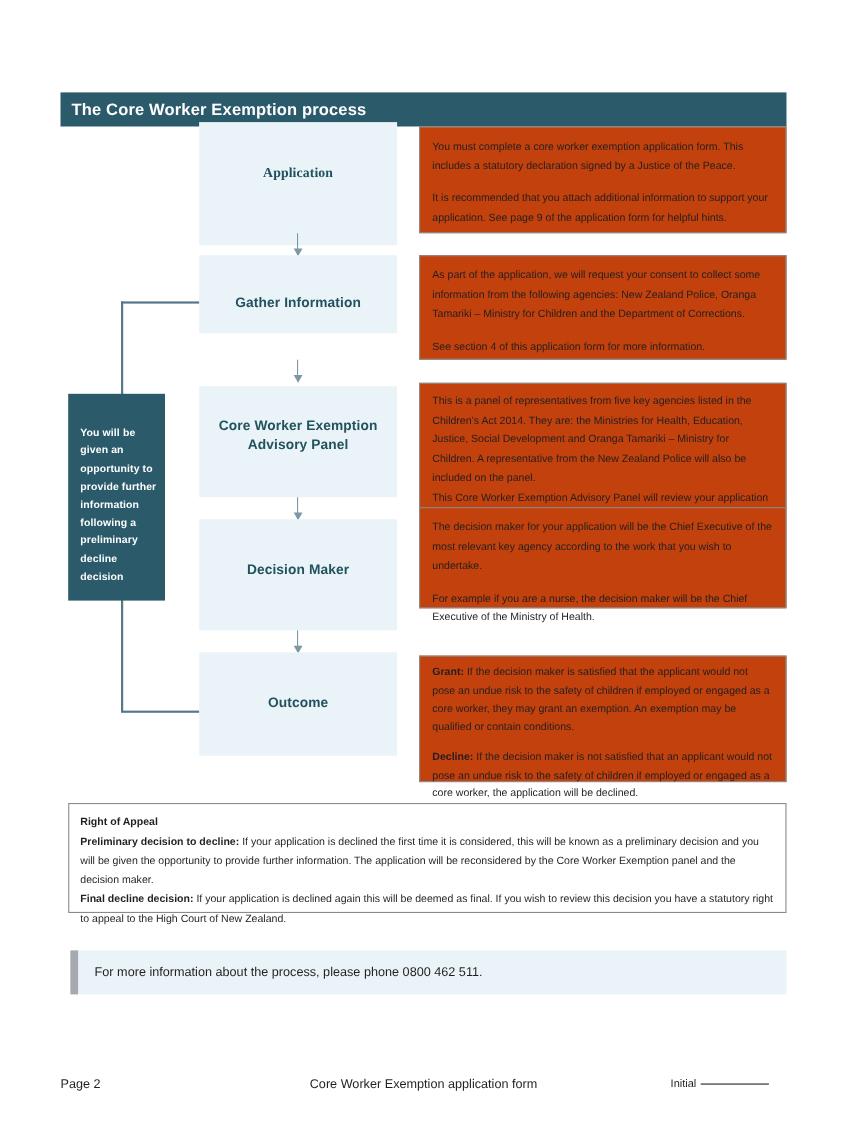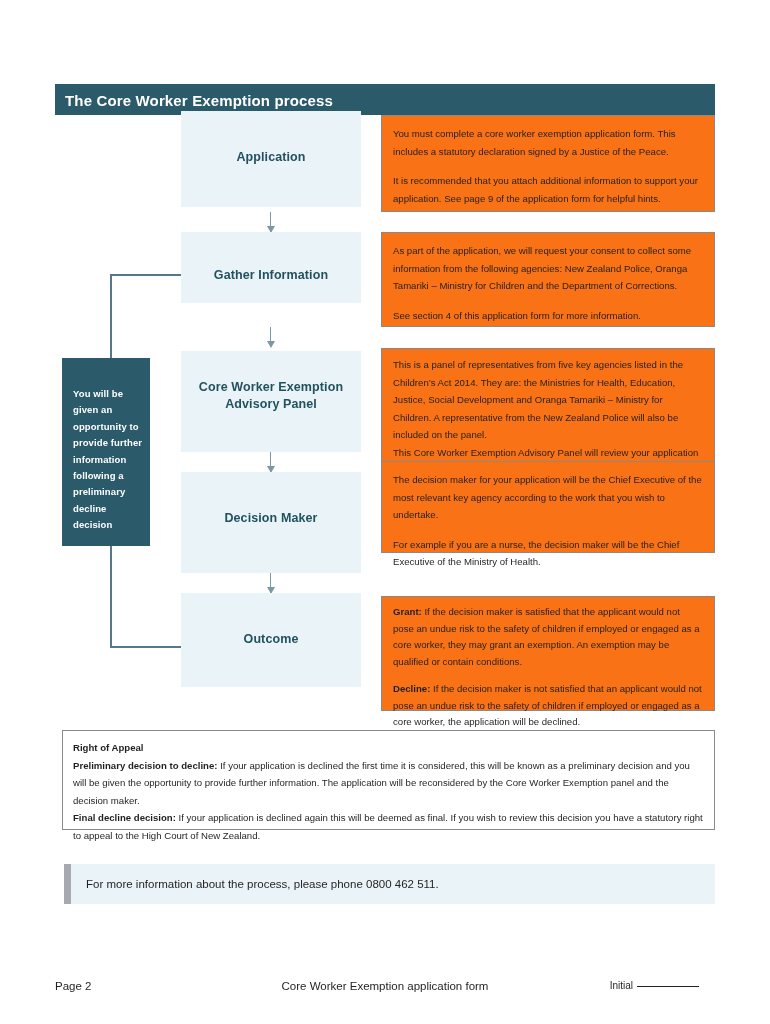--- a/index.html
+++ b/index.html
@@ -133,21 +133,21 @@
     line-height: 16.4px;
     letter-spacing: 0.1px;
   }
 
   
   .desc-box {
     position: absolute;
     left: 381px;
     width: 334px;
     border: 1px solid #8a8a8a;
-    background: #f97316;
+    background: #c2410c;
     box-sizing: border-box;
     padding: 9px 11px 8px 11px;
   }
   .desc-p {
     font-size: 9.6px;
     line-height: 17.5px;
     color: #231f20;
     margin: 0 0 12px 0;
   }
   .desc-p:last-child { margin-bottom: 0; }
@@ -249,21 +249,21 @@
   </div>
 
   <div class="loop-h-top"></div>
   <div class="loop-v"></div>
   <div class="loop-h-bottom"></div>
 
   <div class="callout">
     <div class="callout-text">You will be given an opportunity to provide further information following a preliminary decline decision</div>
   </div>
 
-  <div class="stage-box" style="top:111px; height:96px;">
+  <div class="stage-box" style="top:111px; height:112px;font-family:Liberation Serif, serif;">
     <div class="stage-label" style="margin-top:38px;">Application</div>
   </div>
   <div class="arrow" style="top:212px; height:20px;"></div>
   <div class="desc-box" style="top:115px; height:97px;">
     <p class="desc-p">You must complete a core worker exemption application form. This includes a statutory declaration signed by a Justice of the Peace.</p>
     <p class="desc-p">It is recommended that you attach additional information to support your application. See page 9 of the application form for helpful hints.</p>
   </div>
 
   <div class="stage-box" style="top:232px; height:71px;">
     <div class="stage-label" style="margin-top:35px;">Gather Information</div>

